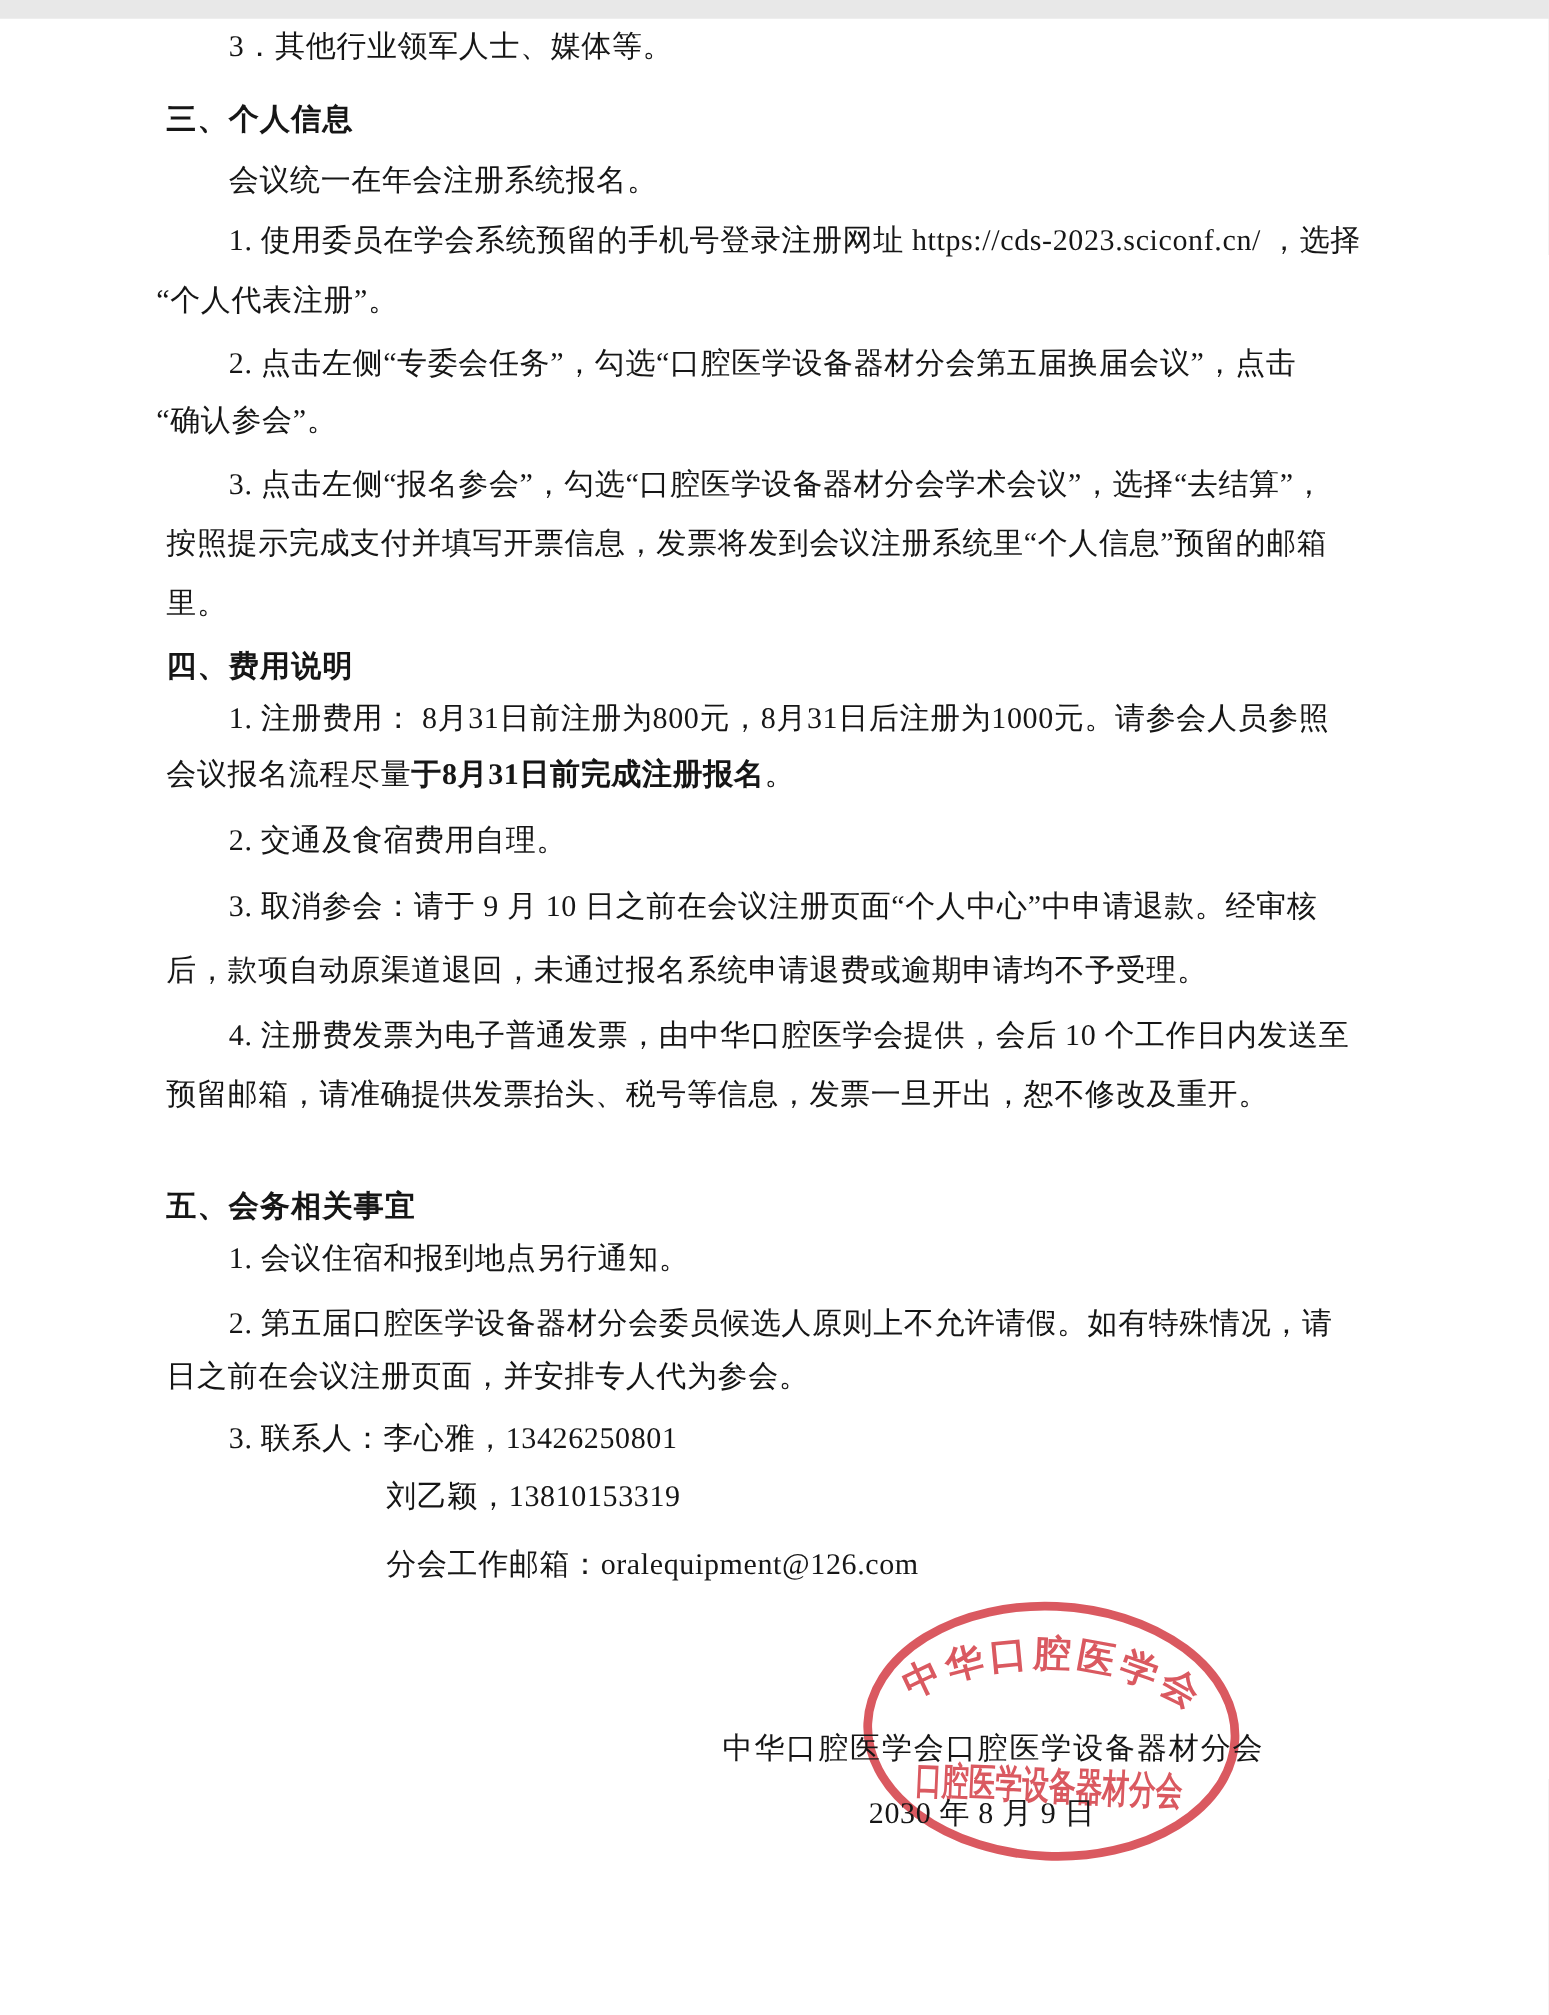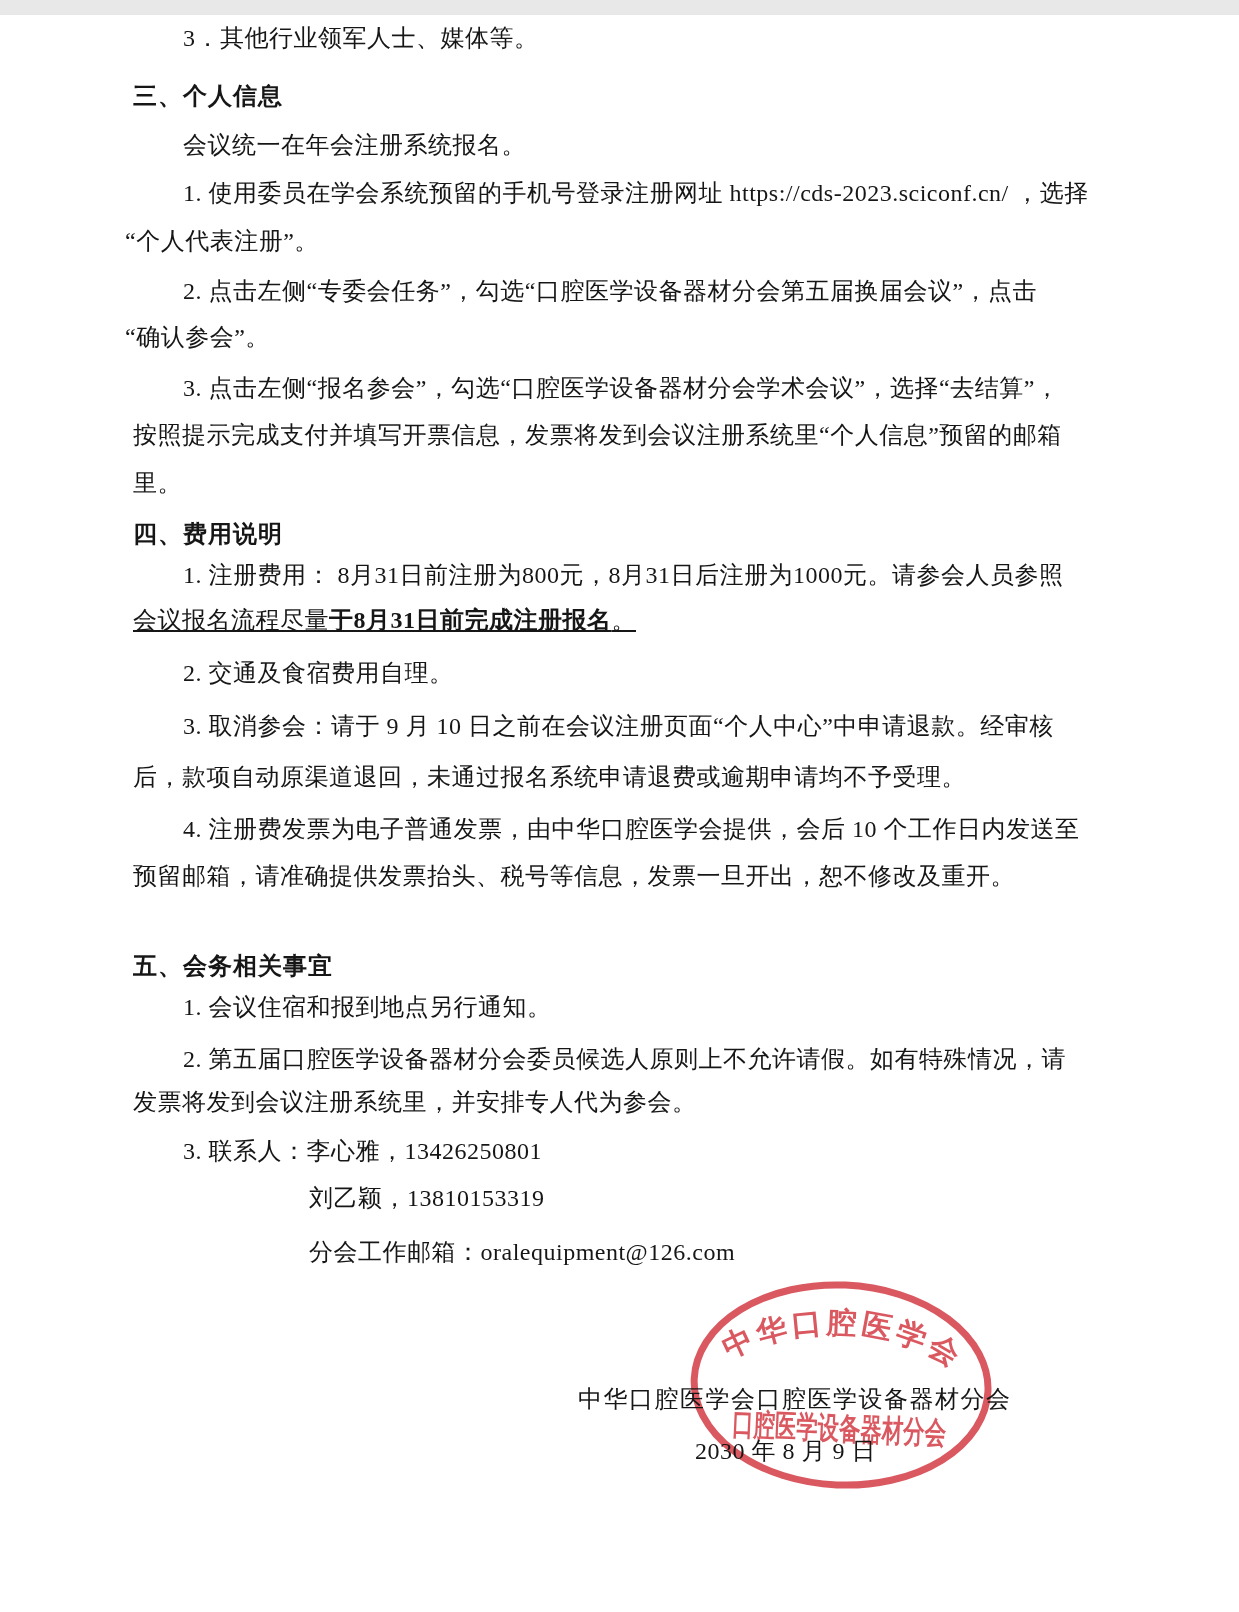--- a/index.html
+++ b/index.html
@@ -55,32 +55,32 @@
   <div class="line" style="left:125px; top:209px;">“个人代表注册”。</div>
   <div class="line" style="left:183px; top:259px;">2. 点击左侧“专委会任务”，勾选“口腔医学设备器材分会第五届换届会议”，点击</div>
   <div class="line" style="left:125px; top:305px;">“确认参会”。</div>
   <div class="line" style="left:183px; top:356px;">3. 点击左侧“报名参会”，勾选“口腔医学设备器材分会学术会议”，选择“去结算”，</div>
   <div class="line" style="left:133px; top:403px;">按照提示完成支付并填写开票信息，发票将发到会议注册系统里“个人信息”预留的邮箱</div>
   <div class="line" style="left:133px; top:451px;">里。</div>
 
   <div class="line heading" style="left:133px; top:502px;">四、费用说明</div>
 
   <div class="line" style="left:183px; top:543px;">1. 注册费用： 8月31日前注册为800元，8月31日后注册为1000元。请参会人员参照</div>
-  <div class="line" style="left:133px; top:588px;text-decoration:underline;"><span>会议报名流程尽量</span><span class="bold-run">于8月31日前完成注册报名</span><span>。</span></div>
+  <div class="line" style="left:133px; top:588px;"><span>会议报名流程尽量</span><span class="bold-run">于8月31日前完成注册报名</span><span>。</span></div>
   <div class="line" style="left:183px; top:641px;">2. 交通及食宿费用自理。</div>
   <div class="line" style="left:183px; top:694px;">3. 取消参会：请于 9 月 10 日之前在会议注册页面“个人中心”中申请退款。经审核</div>
   <div class="line" style="left:133px; top:745px;">后，款项自动原渠道退回，未通过报名系统申请退费或逾期申请均不予受理。</div>
   <div class="line" style="left:183px; top:797px;">4. 注册费发票为电子普通发票，由中华口腔医学会提供，会后 10 个工作日内发送至</div>
   <div class="line" style="left:133px; top:844px;">预留邮箱，请准确提供发票抬头、税号等信息，发票一旦开出，恕不修改及重开。</div>
 
   <div class="line heading" style="left:133px; top:934px;text-align:right;">五、会务相关事宜</div>
 
   <div class="line" style="left:183px; top:975px;">1. 会议住宿和报到地点另行通知。</div>
   <div class="line" style="left:183px; top:1027px;">2. 第五届口腔医学设备器材分会委员候选人原则上不允许请假。如有特殊情况，请</div>
-  <div class="line" style="left:133px; top:1070px;">发票将发到会议注册系统里，并安排专人代为参会。</div>
+  <div class="line" style="left:133px; top:1070px;">日之前在会议注册页面，并安排专人代为参会。</div>
   <div class="line" style="left:183px; top:1119px;">3. 联系人：李心雅，13426250801</div>
   <div class="line" style="left:309px; top:1166px;">刘乙颖，13810153319</div>
   <div class="line" style="left:309px; top:1220px;">分会工作邮箱：oralequipment@126.com</div>
 
   <div class="stamp">
     <svg viewBox="0 0 310 216" xmlns="http://www.w3.org/2000/svg">
       <ellipse cx="155" cy="106" rx="147" ry="100" fill="none" stroke="#d5434b" stroke-width="7"></ellipse>
       <path id="seal-arc" d="M 41 86 A 151 93 0 0 1 269 86" fill="none"></path>
       <text font-family="Liberation Sans, DejaVu Sans, sans-serif" font-weight="bold" font-size="30" fill="#d5434b" letter-spacing="4">
         <textPath href="#seal-arc" startOffset="50%" text-anchor="middle">中华口腔医学会</textPath>

